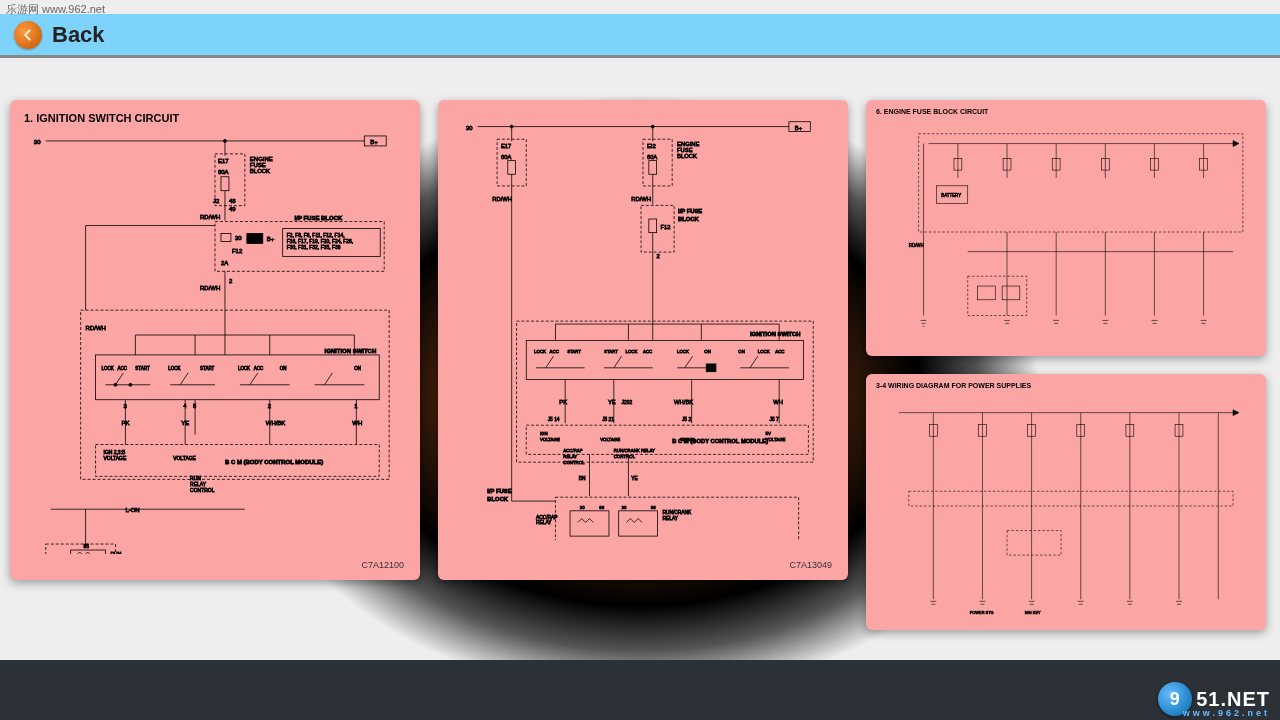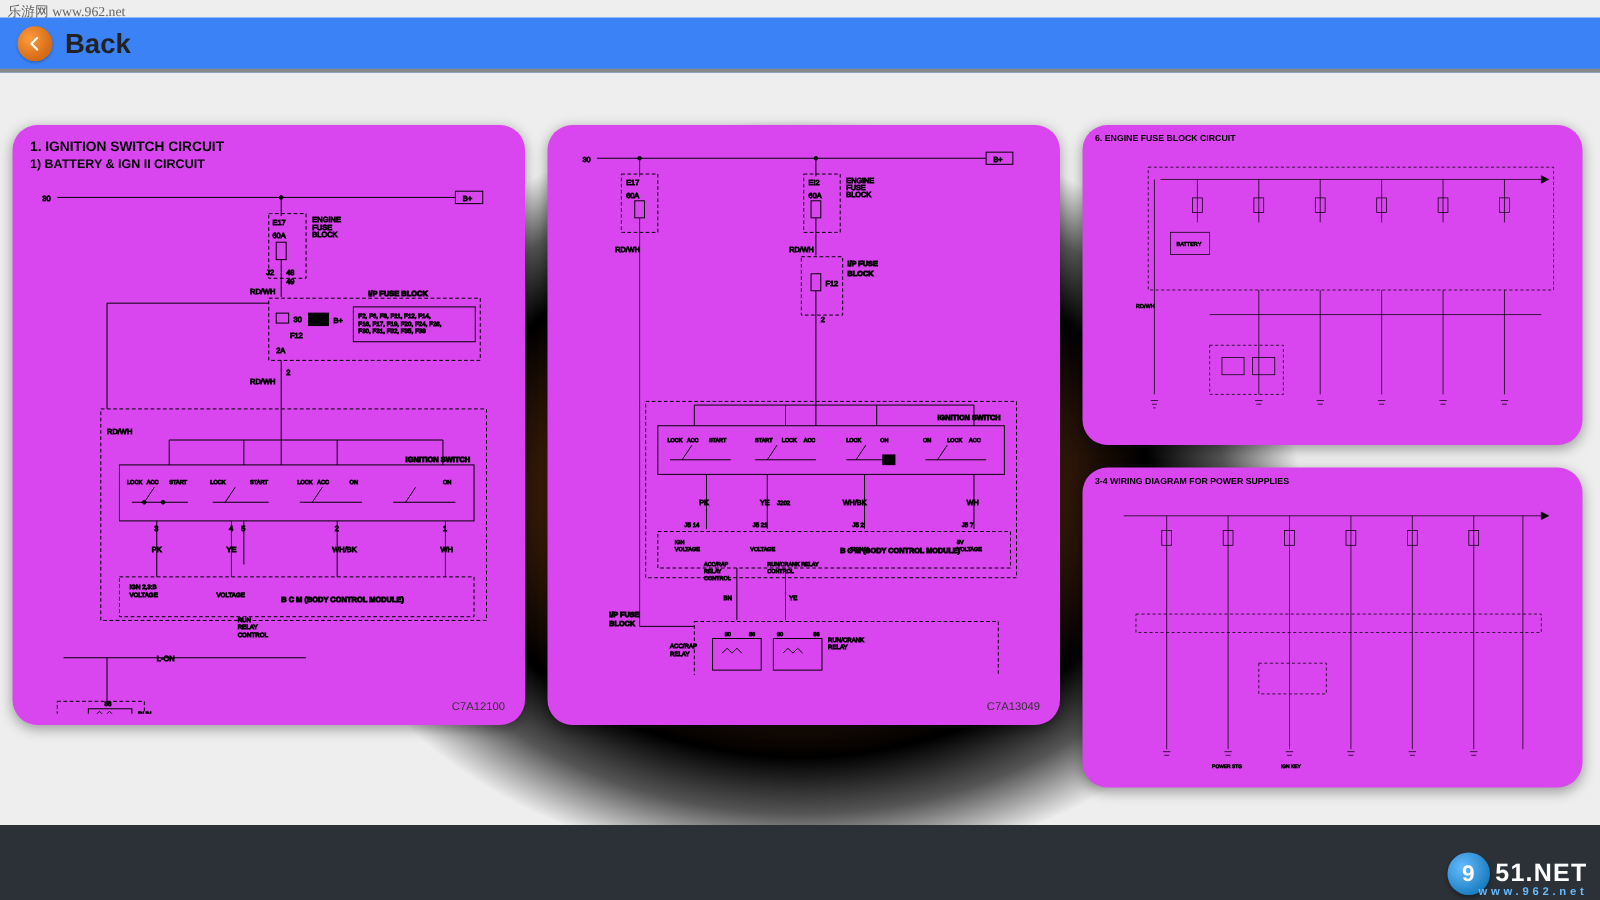--- a/index.html
+++ b/index.html
@@ -11,27 +11,26 @@
   background:
     radial-gradient(ellipse 400px 300px at 50% 55%, #d4801c 0%, #8b3a0f 30%, #2a1508 55%, #000 70%, #555 85%, #eee 100%);
   position: relative;
 }
 .watermark-top {
   position: absolute;
   top: 2px; left: 6px;
   font-size: 11px;
   color: #666;
   z-index: 20;
-  font-family: Liberation Serif, serif;
 }
 .topbar {
   position: absolute;
   top: 14px; left: 0; right: 0;
   height: 44px;
-  background: #3b82f6;
+  background: #7dd3fc;
   border-bottom: 3px solid #888;
   display: flex;
   align-items: center;
   padding-left: 14px;
   z-index: 10;
 }
 .back-btn {
   width: 28px; height: 28px;
   border-radius: 50%;
   background: radial-gradient(circle at 35% 35%, #ff9a3c, #d46a14 70%);
@@ -45,22 +44,22 @@
   font-weight: bold;
   color: #222;
 }
 .gallery {
   position: absolute;
   top: 100px; left: 10px; right: 10px;
   display: flex;
   gap: 18px;
 }
 .card {
-  background: #d946ef;
-  border-radius: 20px;
+  background: #fca5a5;
+  border-radius: 6px;
   box-shadow: 0 3px 10px rgba(0,0,0,.35);
   padding: 12px 14px;
   position: relative;
 }
 .card.big { width: 410px; height: 480px; }
 .rcol { display: flex; flex-direction: column; gap: 18px; width: 400px; }
 .card.sm { width: 400px; height: 256px; padding: 8px 10px; }
 .title1 { font-size: 11px; font-weight: bold; margin-bottom: 2px; }
 .title2 { font-size: 10px; font-weight: bold; margin-bottom: 6px; }
 .title-sm { font-size: 7px; font-weight: bold; margin-bottom: 4px; }
@@ -108,21 +107,20 @@
         <path d="M15 4 L7 12 L15 20" stroke="#fff" stroke-width="3" fill="none" stroke-linecap="round" stroke-linejoin="round"></path>
       </svg>
   </span>
   <span class="back-label">Back</span>
 </div>
 
 <div class="gallery">
 
   <div class="card big">
     <div class="title1">1. IGNITION SWITCH CIRCUIT</div>
-    <div class="title2">1) BATTERY &amp; IGN II CIRCUIT</div>
     <svg class="diagram" viewBox="0 0 380 430">
       <g stroke="#000" stroke-width="0.8" fill="none" font-size="6" font-family="Arial">
 
         <text x="8" y="18" fill="#000">30</text>
         <line x1="20" y1="15" x2="340" y2="15"></line>
         <rect x="340" y="10" width="22" height="10"></rect>
           <text x="346" y="18" fill="#000">B+</text>
         <circle cx="200" cy="15" r="1.5" fill="#000"></circle>
 
         <g stroke-dasharray="3 2">

